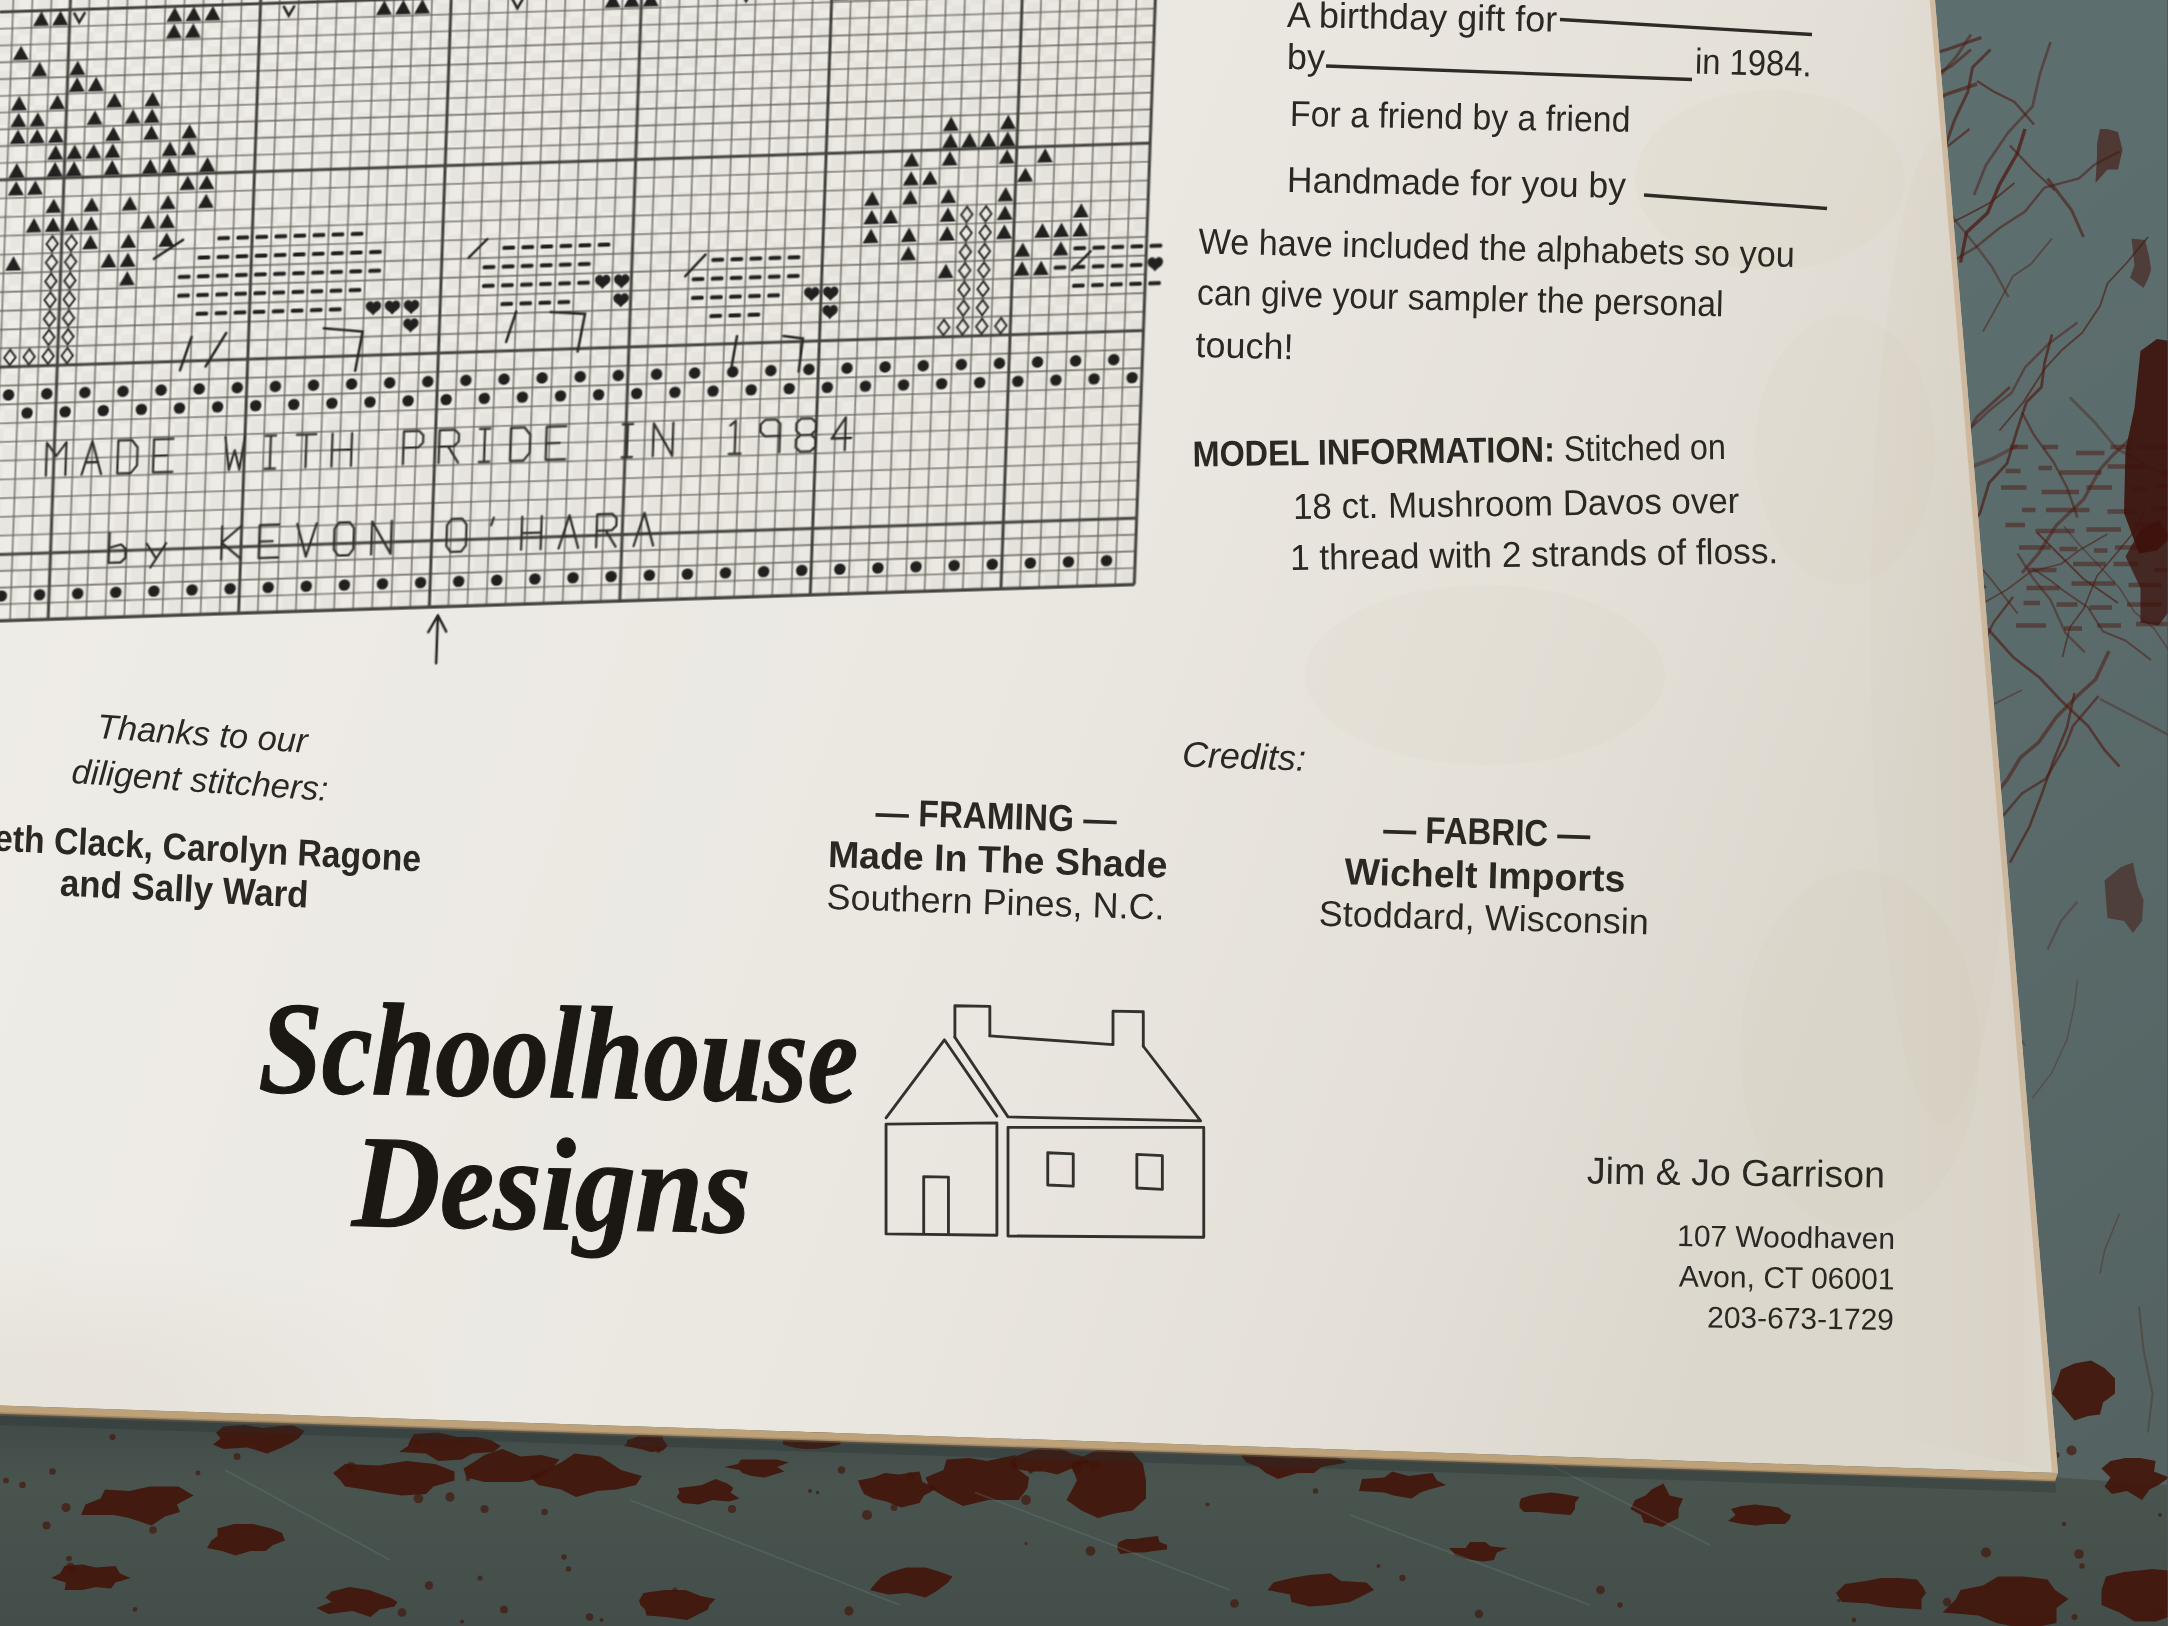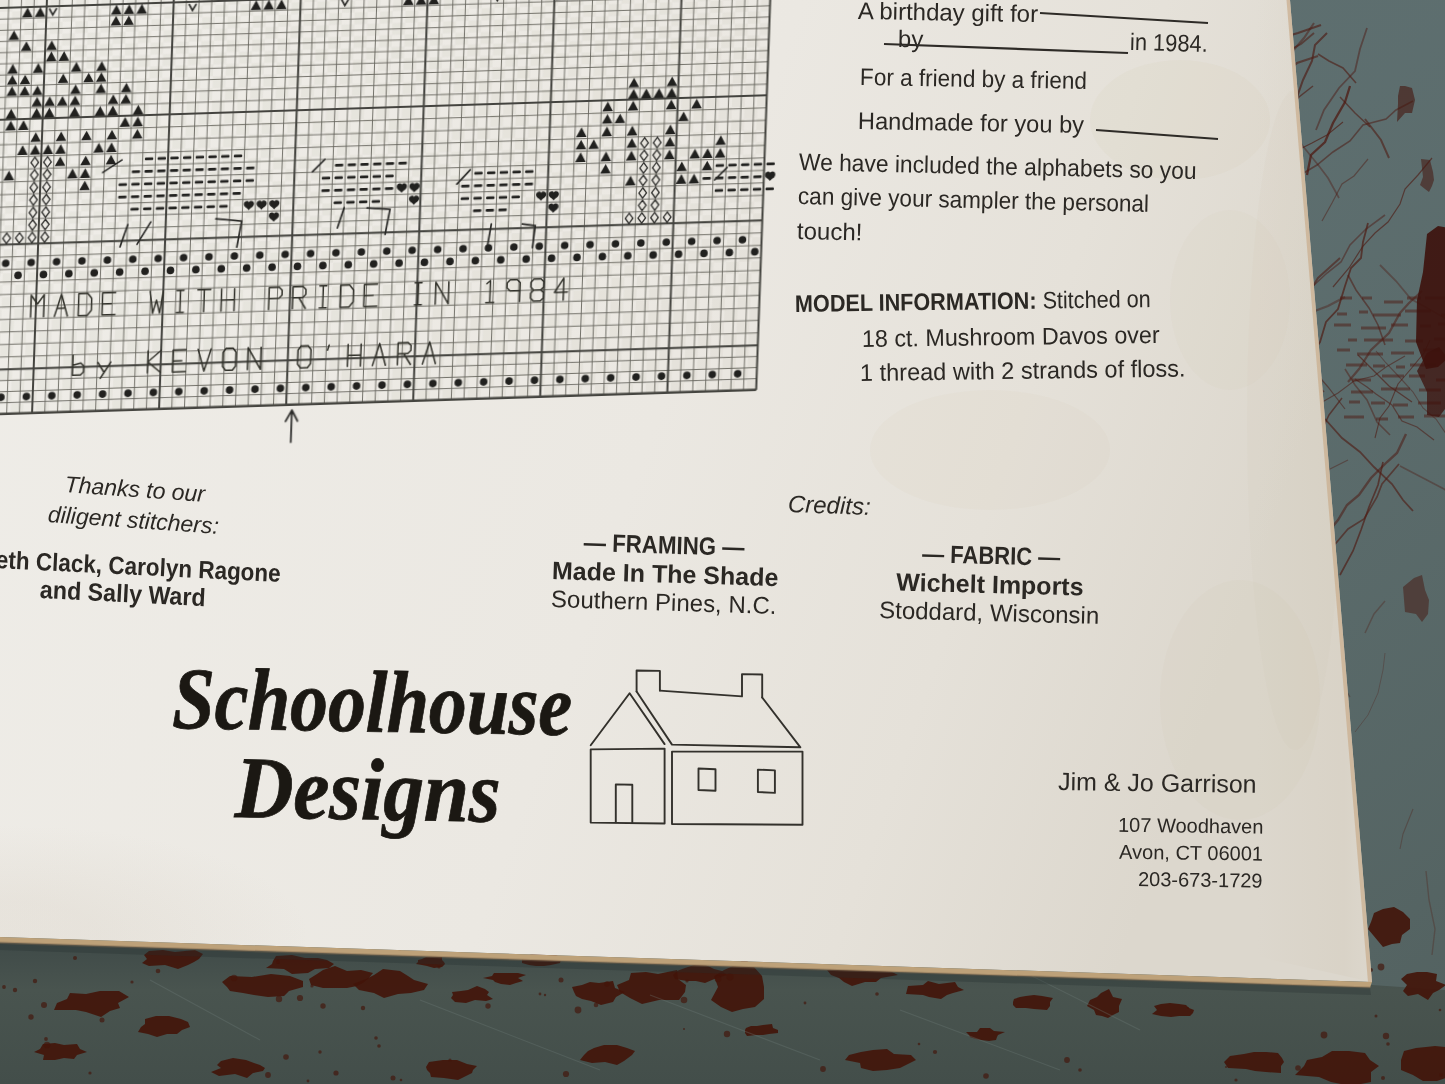--- a/index.html
+++ b/index.html
@@ -806,21 +806,21 @@
 <path d="M0,22 L6.5,0 L13,22 M2.5,14 L10.5,14" transform="translate(386.0,356.0) scale(1.0,1)"></path>
 <path d="M0,22 L0,0 L10,0 L13,3 L13,8 L10,11 L0,11 M6,11 L13,22" transform="translate(411.0,356.0) scale(1.0,1)"></path>
 <path d="M0,22 L6.5,0 L13,22 M2.5,14 L10.5,14" transform="translate(436.0,356.0) scale(1.0,1)"></path>
 </g>
 
 <path d="M307,421 L307,452 M307,420 L301,431 M307,420 L313,431" class="bs" stroke-width="1.8"></path>
 </g>
 </svg>
 
 <div class="txt" style="left:858px;top:-3px;font-size:24px;transform:rotate(1.0deg) scaleX(1.0);transform-origin:0 50%;">A birthday gift for</div>
-<div class="txt" style="left:898px;top:25px;font-size:24px;transform:rotate(1.0deg) scaleX(1.0);transform-origin:0 50%;">by</div>
+<div class="txt" style="left:858px;top:25px;font-size:24px;transform:rotate(1.0deg) scaleX(1.0);transform-origin:0 50%;">by</div>
 <div class="txt" style="left:1130px;top:28px;font-size:24px;transform:rotate(1.5deg) scaleX(0.91);transform-origin:0 50%;">in 1984.</div>
 <div class="txt" style="left:860px;top:63px;font-size:24px;transform:rotate(1.0deg) scaleX(0.94);transform-origin:0 50%;">For a friend by a friend</div>
 <div class="txt" style="left:858px;top:107px;font-size:24px;transform:rotate(1.0deg) scaleX(0.985);transform-origin:0 50%;">Handmade for you by</div>
 
 <svg width="1445" height="1084" viewBox="0 0 1445 1084">
 <g stroke="#2e2b27" stroke-width="2.2">
 <line x1="1040" y1="13" x2="1208" y2="23"></line>
 <line x1="884" y1="44" x2="1128" y2="53"></line>
 <line x1="1096" y1="130" x2="1218" y2="139"></line>
 </g>

